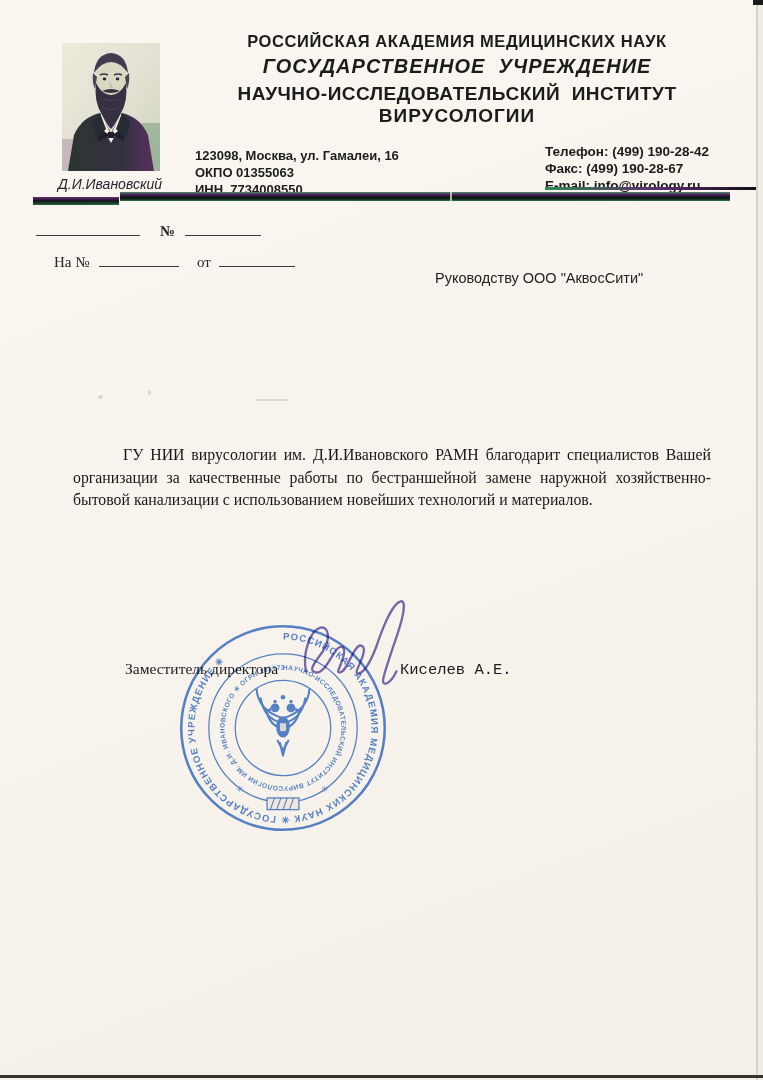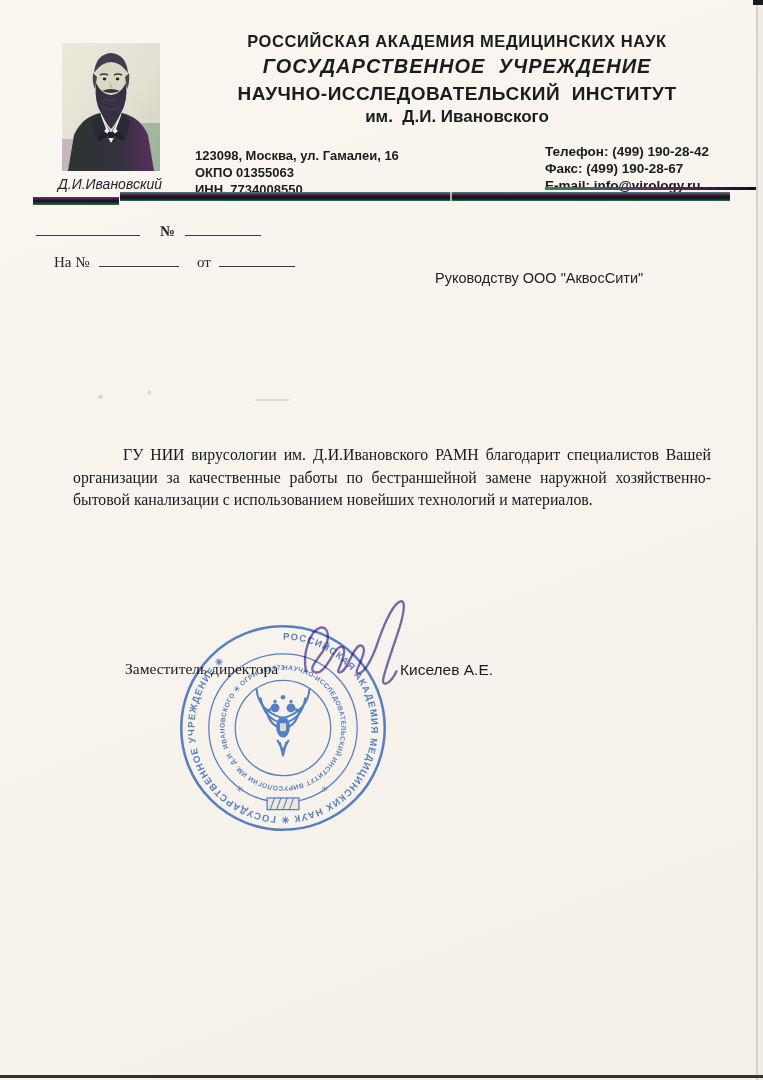--- a/index.html
+++ b/index.html
@@ -47,21 +47,21 @@
 
   
   .speck{background:#9aa096;opacity:.35;border-radius:50%;}
 
   
   .body-text{left:73px;top:444px;width:638px;font-family:"Liberation Serif",serif;
     font-size:15.8px;line-height:22.5px;text-align:justify;text-indent:50px;color:#17171c;}
 
   
   .sig-title{left:125px;top:660px;font-family:"Liberation Serif",serif;font-size:15.5px;}
-  .sig-name{left:400px;top:661px;font-family:Liberation Sans, sans-serif;font-size:15.5px;}
+  .sig-name{left:400px;top:661px;font-family:Liberation Mono, monospace;font-size:15.5px;}
 
   .stamp{left:177px;top:622px;width:212px;height:212px;mix-blend-mode:multiply;opacity:.92;}
   .autograph{left:298px;top:598px;width:132px;height:102px;mix-blend-mode:multiply;opacity:.9;}
 
   
   .edge-right-strip{left:757px;top:0;width:6px;height:1080px;background:#f1ede6;}
   .edge-right-line{left:756px;top:0;width:1.5px;height:1080px;background:#d8d3ca;}
   .corner-mark{left:753px;top:0;width:10px;height:5px;background:#1b1b1b;}
   .bottom-line{left:0;top:1075px;width:763px;height:2.5px;background:#34322e;}
 </style>
@@ -113,21 +113,21 @@
       <path d="M38,70 L44,86 L34,96 L30,78 Z" fill="#262c33"></path>
       <path d="M60,70 L54,86 L64,96 L68,78 Z" fill="#262c33"></path>
     </svg>
   </div>
   <div class="abs portrait-caption">Д.И.Ивановский</div>
 
   <div class="abs hdr">
     <div class="hdr-l1 pre">РОССИЙСКАЯ АКАДЕМИЯ МЕДИЦИНСКИХ НАУК</div>
     <div class="hdr-l2 pre">ГОСУДАРСТВЕННОЕ  УЧРЕЖДЕНИЕ</div>
     <div class="hdr-l3 pre">НАУЧНО-ИССЛЕДОВАТЕЛЬСКИЙ  ИНСТИТУТ</div>
-    <div class="hdr-l5 pre">им.  Д.И. Ивановского</div>
+    <div class="hdr-l4 pre">ВИРУСОЛОГИИ</div>
   </div>
 
   <div class="abs addr">
     <div class="pre">123098, Москва, ул. Гамалеи, 16</div>
     <div class="pre">ОКПО 01355063</div>
     <div class="pre">ИНН  7734008550</div>
   </div>
 
   <div class="abs contacts">
     <div>Телефон: (499) 190-28-42</div>

